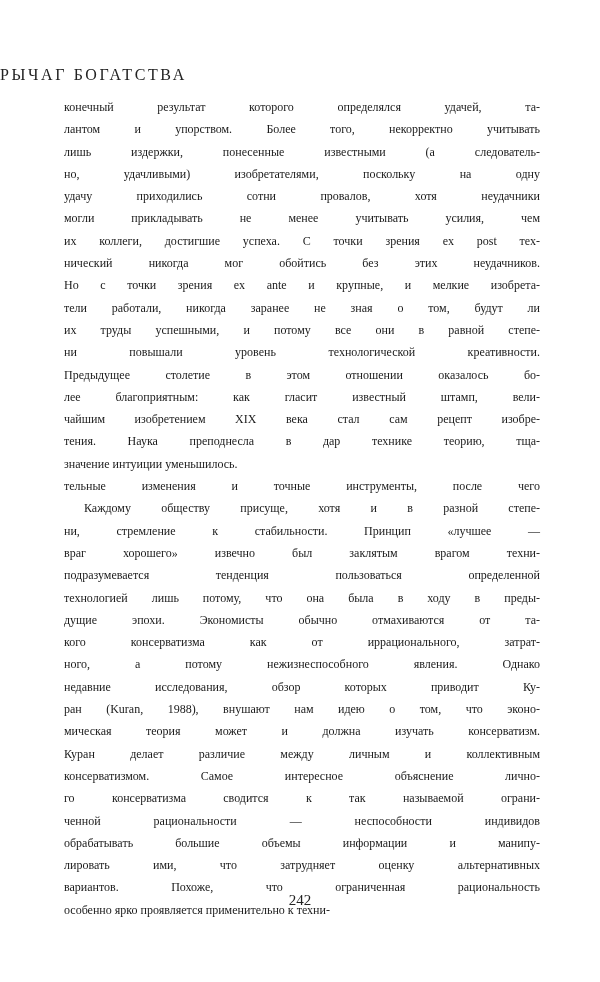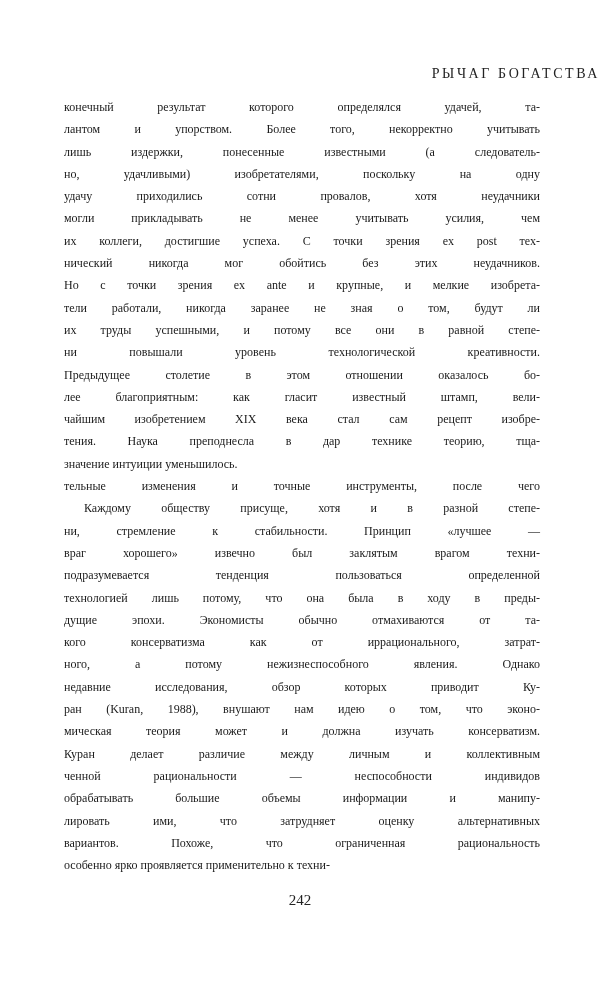--- a/index.html
+++ b/index.html
@@ -13,22 +13,22 @@
       position: relative;
       overflow: hidden;
       color: #1a1a1a;
       font-family: "Liberation Serif", "DejaVu Serif", serif;
     }
     .running-header {
       position: absolute;
       top: 66px;
       left: 0;
       width: 600px;
-      text-align: right;
-      font-size: 14px;
+      text-align: left;
+      font-size: 16px;
       letter-spacing: 2.6px;
       color: #222;
     }
     .body-text {
       position: absolute;
       top: 96px;
       left: 64px;
       width: 476px;
       font-size: 12px;
       line-height: 22.3px;
@@ -91,20 +91,22 @@
       <div class="line">враг хорошего» извечно был заклятым врагом техни-</div>
       <div class="line">подразумевается тенденция пользоваться определенной</div>
       <div class="line">технологией лишь потому, что она была в ходу в преды-</div>
       <div class="line">дущие эпохи. Экономисты обычно отмахиваются от та-</div>
       <div class="line">кого консерватизма как от иррационального, затрат-</div>
       <div class="line">ного, а потому нежизнеспособного явления. Однако</div>
       <div class="line">недавние исследования, обзор которых приводит Ку-</div>
       <div class="line">ран (Kuran, 1988), внушают нам идею о том, что эконо-</div>
       <div class="line">мическая теория может и должна изучать консерватизм.</div>
       <div class="line">Куран делает различие между личным и коллективным</div>
+      <div class="line">консерватизмом. Самое интересное объяснение лично-</div>
+      <div class="line">го консерватизма сводится к так называемой ограни-</div>
       <div class="line">ченной рациональности — неспособности индивидов</div>
       <div class="line">обрабатывать большие объемы информации и манипу-</div>
       <div class="line">лировать ими, что затрудняет оценку альтернативных</div>
       <div class="line">вариантов. Похоже, что ограниченная рациональность</div>
       <div class="line last">особенно ярко проявляется применительно к техни-</div>
     </div>
   </div>
 
 <div class="page-number">242</div>
 

